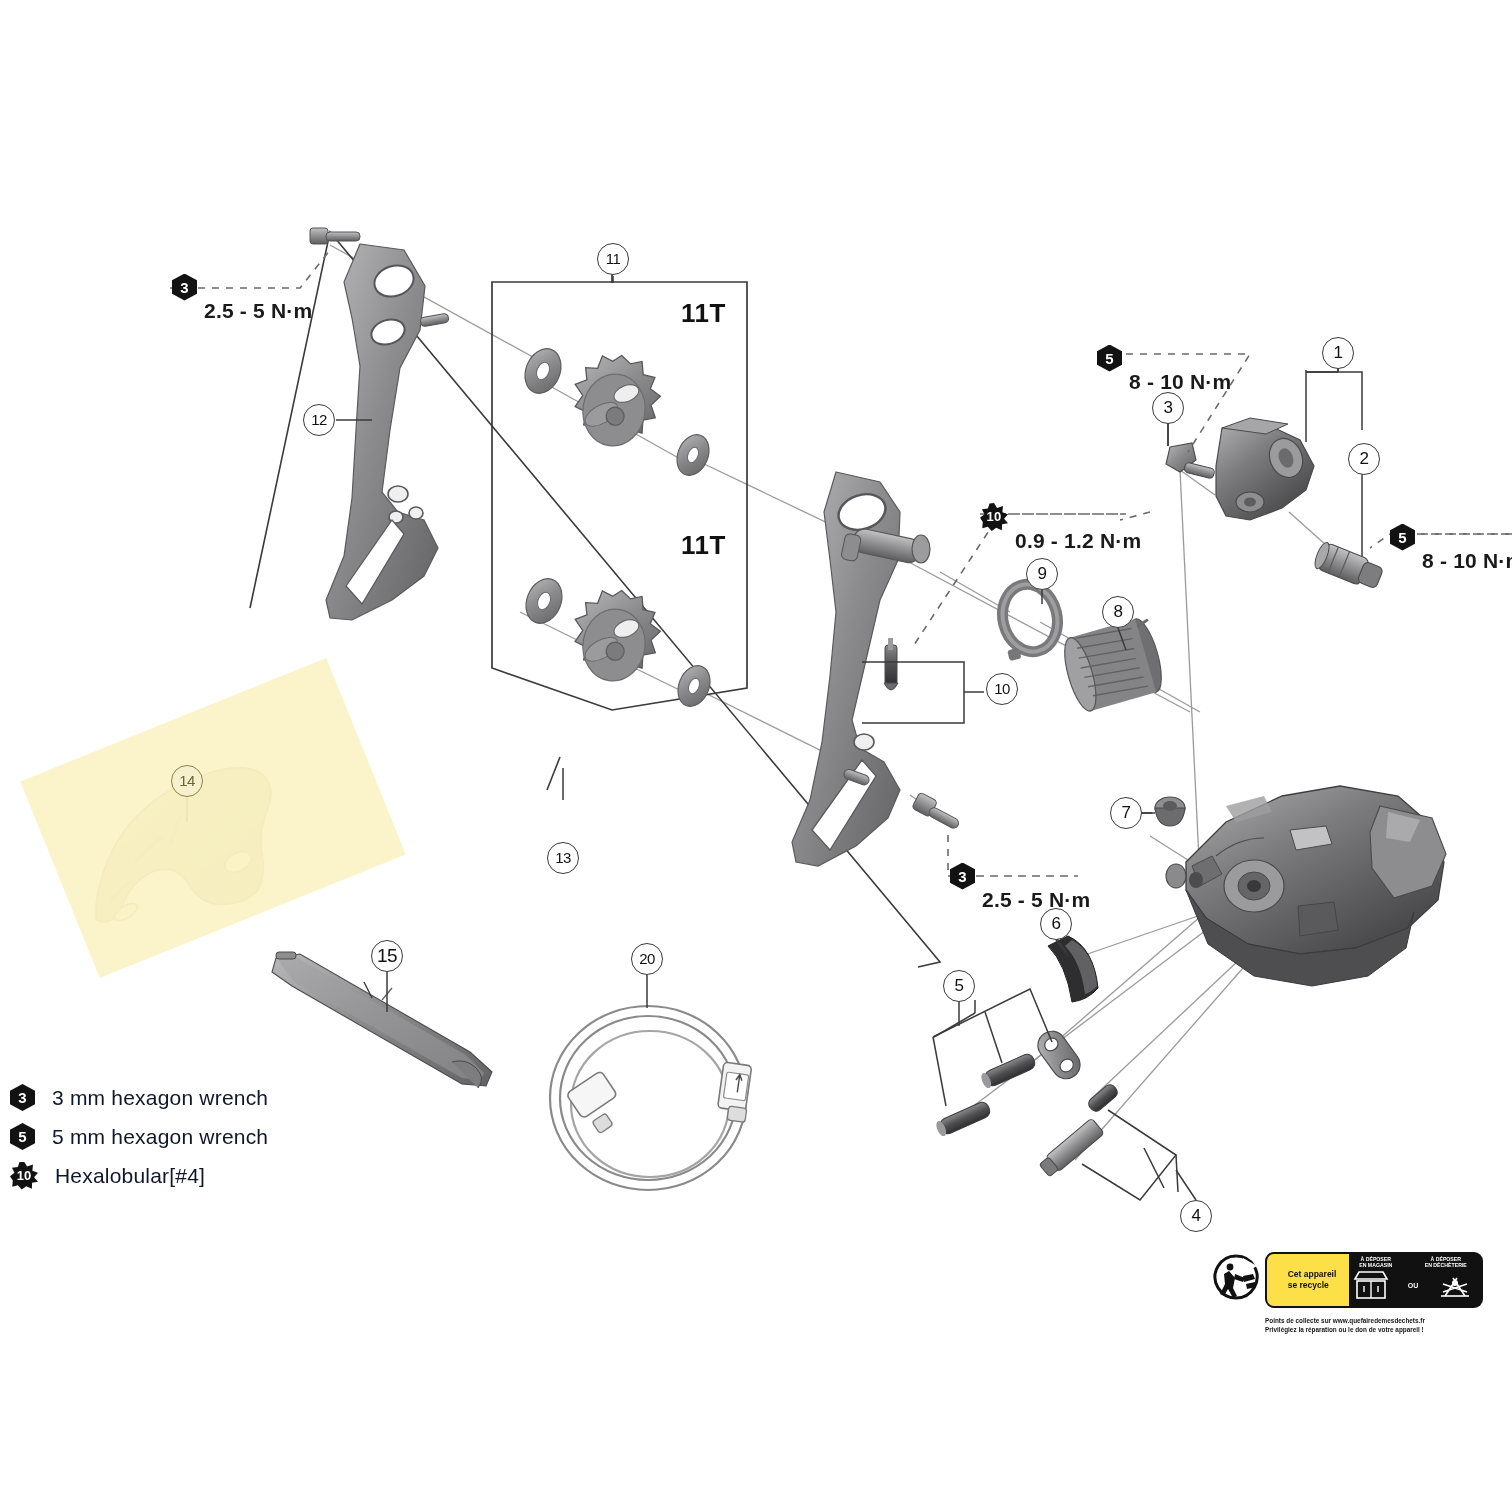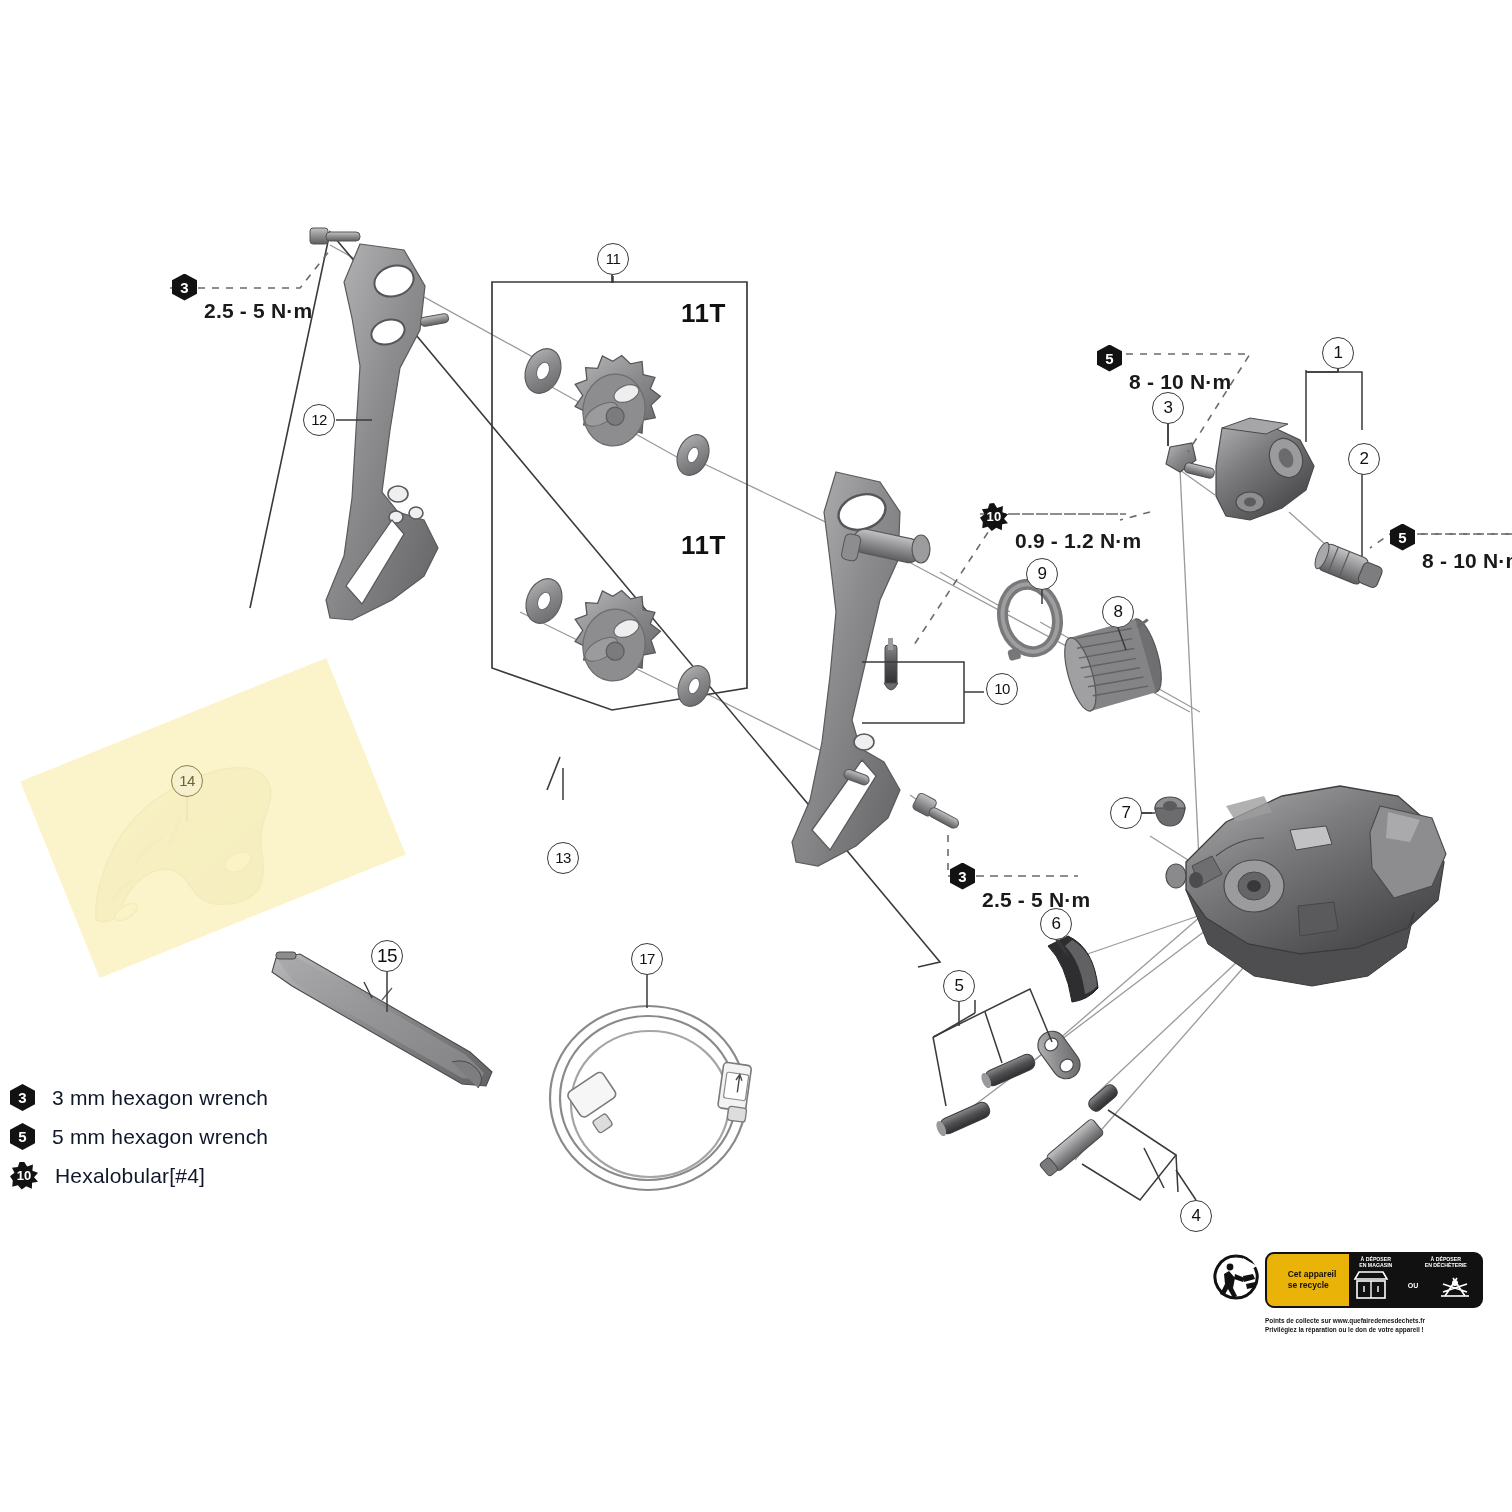--- a/index.html
+++ b/index.html
@@ -47,21 +47,21 @@
   
   #hl{position:absolute;left:48px;top:712px;width:330px;height:212px;
       background:#fbf3c6;transform:rotate(-22deg);transform-origin:50% 50%;
       z-index:1;opacity:.92;}
 
   
   #recycle{position:absolute;left:1213px;top:1252px;width:270px;height:96px;z-index:9;}
   #recycle .rtop{display:flex;align-items:stretch;height:62px;gap:6px;}
   #recycle .manicon{width:46px;height:54px;flex:0 0 auto;}
   #recycle .plate{flex:1;height:56px;position:relative;}
-  #recycle .white{position:absolute;left:0;top:0;width:86px;height:56px;background:#eab308;
+  #recycle .white{position:absolute;left:0;top:0;width:86px;height:56px;background:#fde047;
      border:2px solid #111;border-radius:9px 0 0 9px;box-sizing:border-box;
      display:flex;align-items:center;justify-content:center;}
   #recycle .white span{font-size:8.5px;font-weight:700;line-height:11px;text-align:left;
      color:#111;padding-left:4px;}
   #recycle .black{position:absolute;left:78px;top:0;right:0;height:56px;background:#111;
      border-radius:0 9px 9px 0;}
   #recycle .bheads{display:flex;justify-content:space-around;padding-top:4px;}
   #recycle .bheads b{color:#fff;font-size:5.2px;line-height:6px;text-align:center;
      font-weight:700;display:block;}
   #recycle .bico{display:flex;align-items:center;justify-content:space-around;
@@ -415,21 +415,21 @@
   <div class="balloon" style="left:1040px;top:908px;">6</div>
   <div class="balloon" style="left:1110px;top:797px;">7</div>
   <div class="balloon" style="left:1102px;top:596px;">8</div>
   <div class="balloon" style="left:1026px;top:558px;">9</div>
   <div class="balloon" style="left:986px;top:673px;font-size:15px;">10</div>
   <div class="balloon" style="left:597px;top:243px;font-size:15px;">11</div>
   <div class="balloon" style="left:303px;top:404px;font-size:15px;">12</div>
   <div class="balloon" style="left:547px;top:800px;font-size:15px;margin-top:42px;">13</div>
   <div class="balloon hl" style="left:171px;top:765px;font-size:15px;">14</div>
   <div class="balloon" style="left:371px;top:940px;font-size:19px;">15</div>
-  <div class="balloon" style="left:631px;top:943px;font-size:15px;">17</div>
+  <div class="balloon" style="left:631px;top:943px;font-size:15px;">20</div>
 
   <div class="ttxt" style="left:681px;top:298px;">11T</div>
   <div class="ttxt" style="left:681px;top:530px;">11T</div>
 
   <div class="torque" style="left:172px;top:251px;">
     <span class="hexbadge">
       <span class="hx"></span>
         <span class="n">3</span>
     </span>
     <span class="txt">2.5 - 5 N·m</span>

